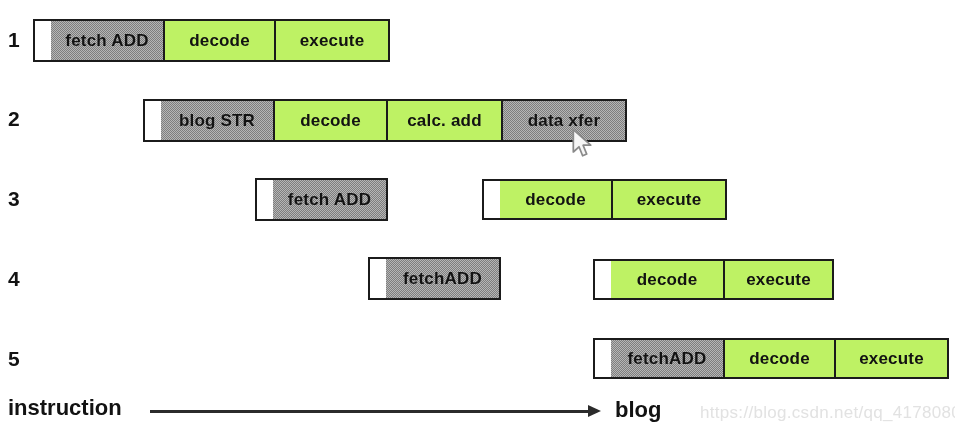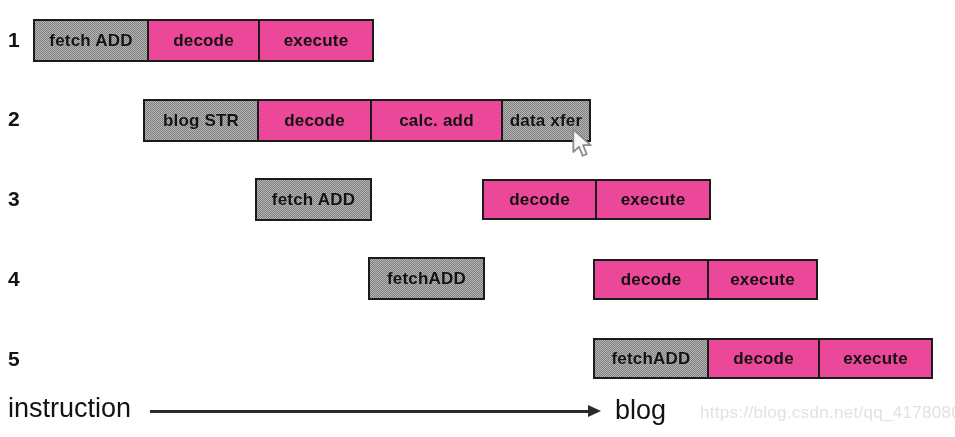--- a/index.html
+++ b/index.html
@@ -23,36 +23,37 @@
     position:absolute;
     left:8px;width:24px;
     font-size:21px;font-weight:bold;color:var(--text);
     line-height:24px;
   }
   .bar{
     position:absolute;
     display:flex;
     border:2px solid var(--border);
     background:#fff;
+    padding-left:16px;
   }
   .cell{
     display:flex;align-items:center;justify-content:center;
     font-size:17px;font-weight:bold;color:var(--text);
-    background:#ec4899;
+    background:#bef264;
     white-space:nowrap;
     letter-spacing:0.2px;
   }
   .cell + .cell{border-left:2px solid var(--border);}
   .cell.shaded{
     background:repeating-conic-gradient(var(--shaded-light) 0% 25%, var(--shaded-dark) 0% 50%) 0 0 / 2px 2px;
     text-shadow:0 0 1px rgba(255,255,255,0.25);
   }
   .footer-label{
     position:absolute;
-    font-size:27px;font-weight:normal;color:var(--text);
+    font-size:22px;font-weight:bold;color:var(--text);
     line-height:24px;
   }
   .axis-line{
     position:absolute;
     left:150px;top:410px;
     width:440px;height:3px;
     background:#2b2b2b;
   }
   .axis-head{
     position:absolute;
@@ -87,22 +88,22 @@
 
   <div class="bar" style="left:33px;top:19px;height:43px">
     <div class="cell shaded" style="width:112px">fetch ADD</div>
     <div class="cell" style="width:111px">decode</div>
     <div class="cell" style="width:114px">execute</div>
   </div>
 
   <div class="bar" style="left:143px;top:99px;height:43px">
     <div class="cell shaded" style="width:112px">blog STR</div>
     <div class="cell" style="width:113px">decode</div>
-    <div class="cell" style="width:131px">calc. add</div>
-    <div class="cell shaded" style="width:88px">data xfer</div>
+    <div class="cell" style="width:115px">calc. add</div>
+    <div class="cell shaded" style="width:124px">data xfer</div>
   </div>
 
   <div class="bar" style="left:255px;top:178px;height:43px">
     <div class="cell shaded" style="width:113px">fetch ADD</div>
   </div>
   <div class="bar" style="left:482px;top:179px;height:41px">
     <div class="cell" style="width:111px">decode</div>
     <div class="cell" style="width:114px">execute</div>
   </div>
 

